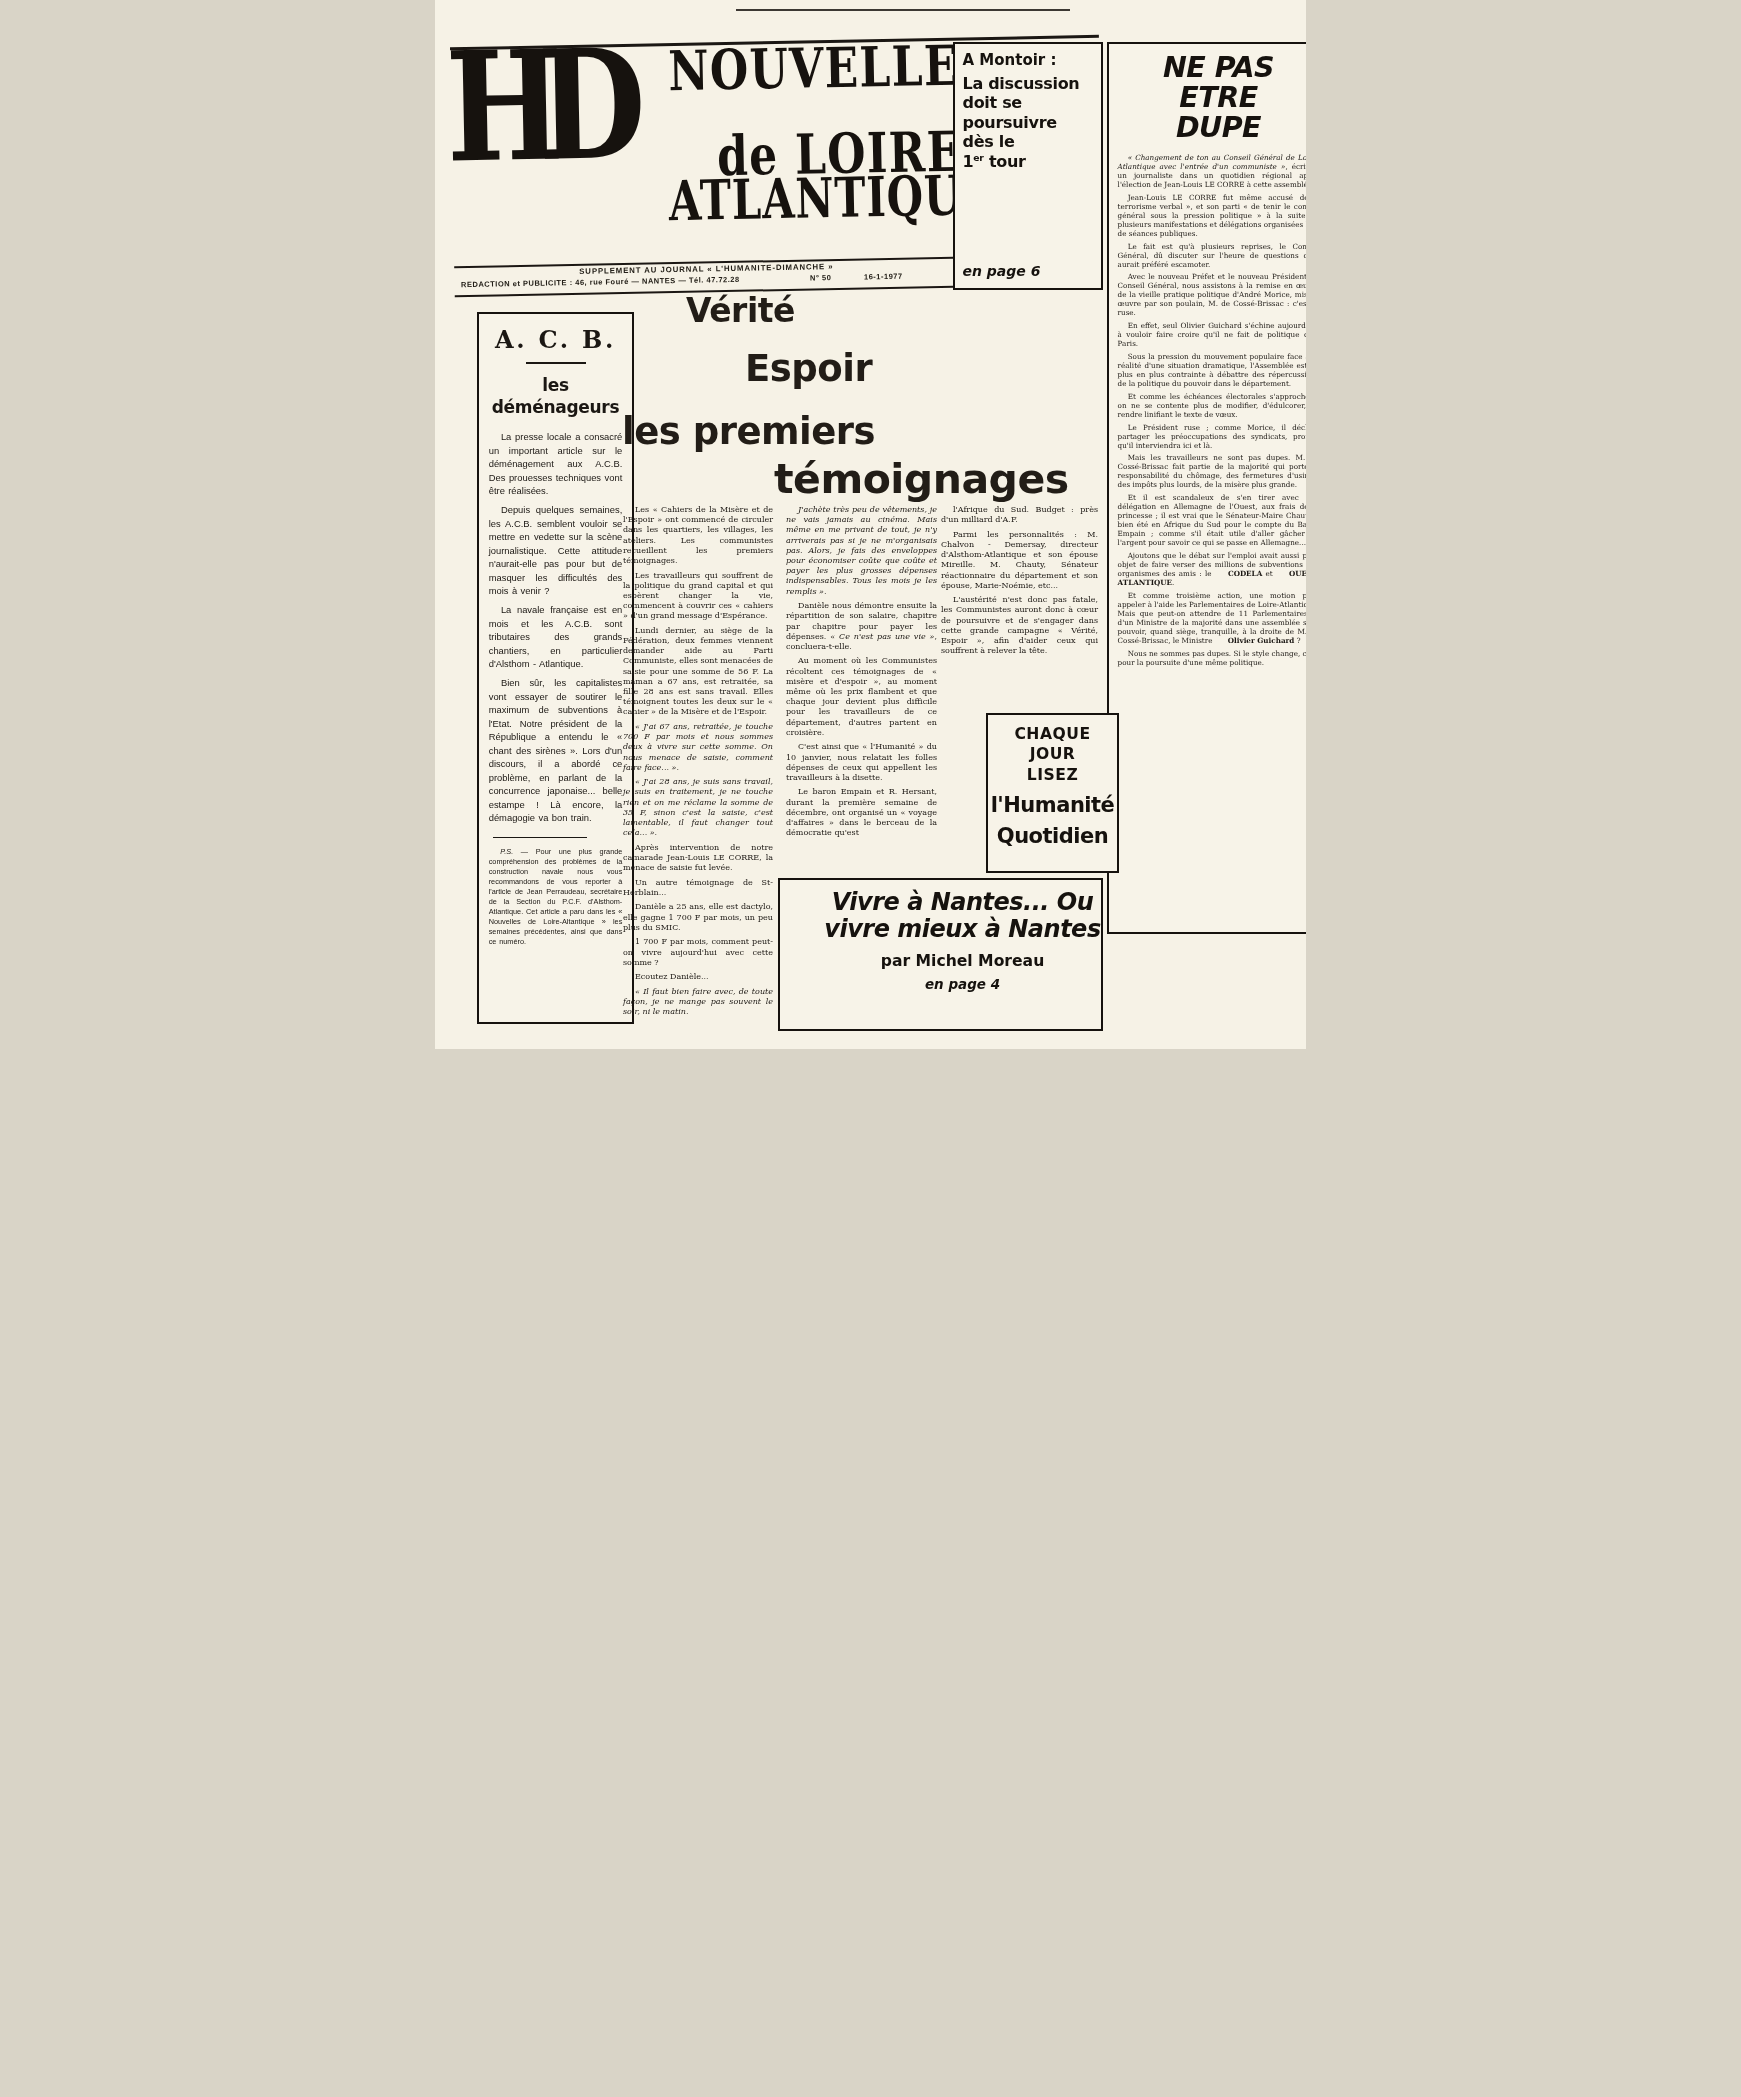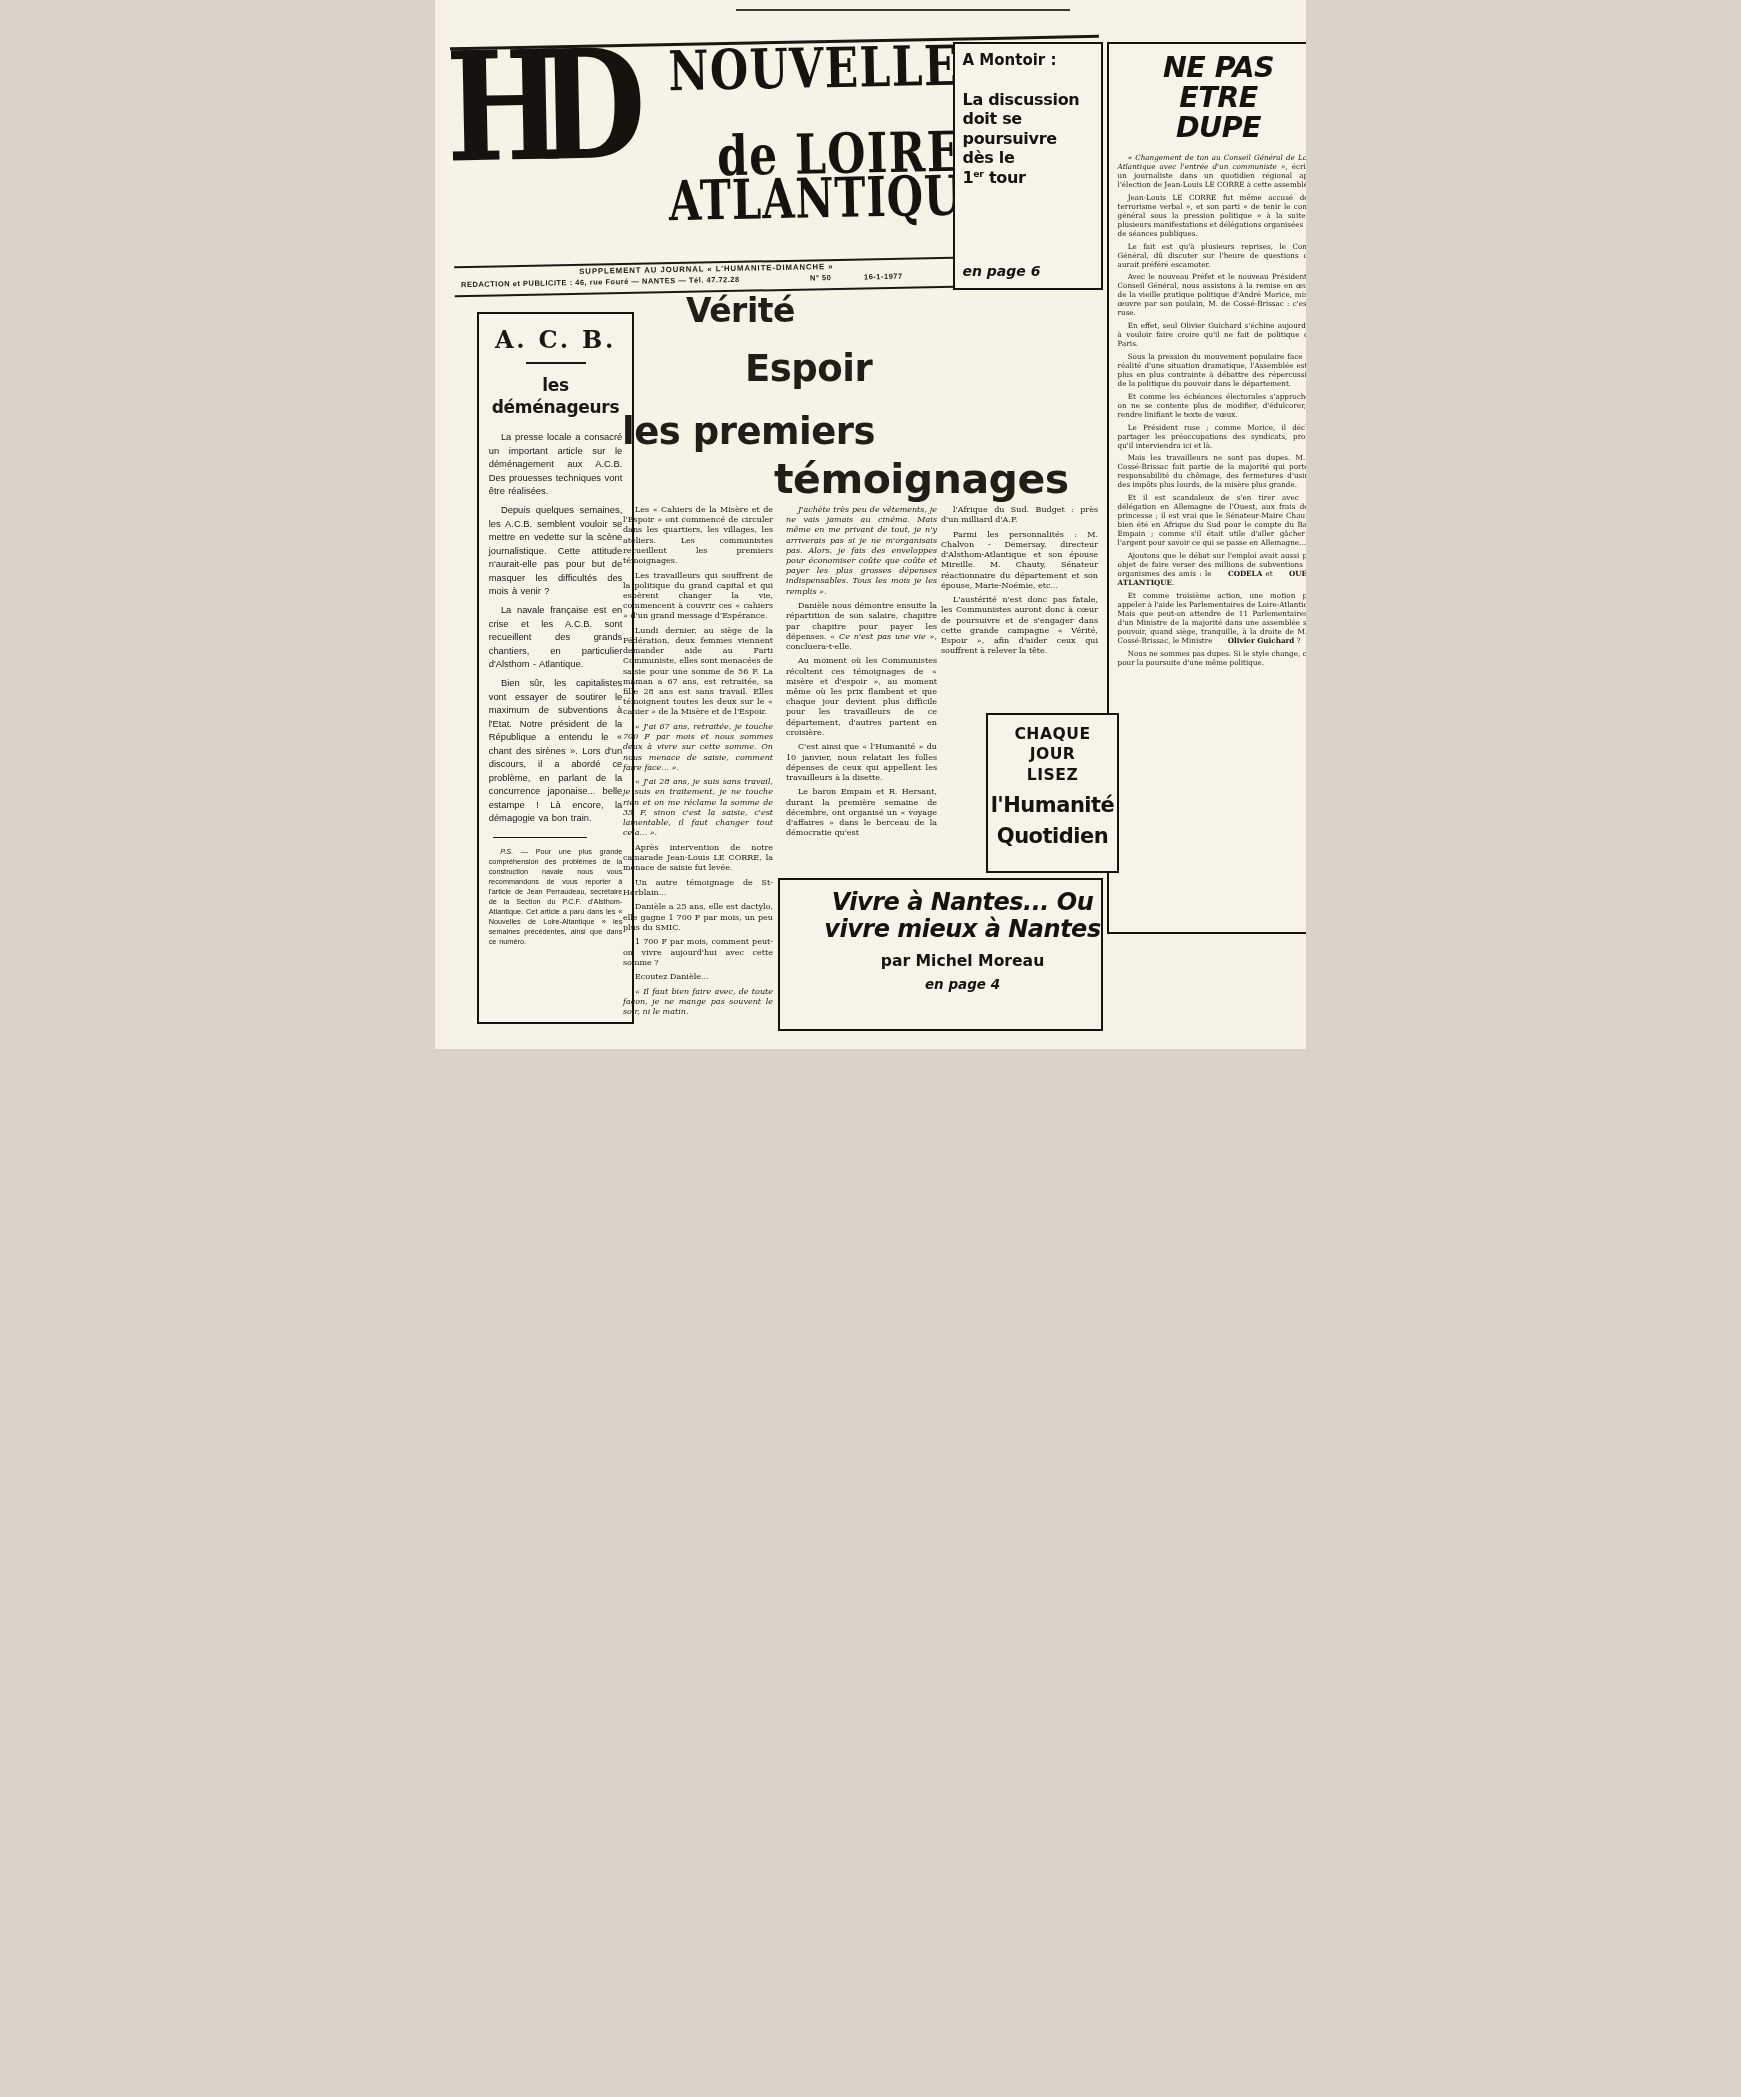--- a/index.html
+++ b/index.html
@@ -27,21 +27,21 @@
   .strip .l1{text-align:center;font-size:7.8px;letter-spacing:0.9px;}
   .strip .l2{position:relative;font-size:7.5px;letter-spacing:0.5px;margin-top:1.6px;}
   .strip .num{position:absolute;left:349px;top:0;}
   .strip .date{position:absolute;left:403px;top:0;}
   .scan-line{position:absolute;left:301px;top:8.6px;width:334px;height:2.2px;opacity:.85;}
   
   .montoir{position:absolute;left:518px;top:42px;width:150px;height:248px;
            border:2.2px solid #16120e;box-sizing:border-box;padding:6.5px 7.5px;
            font-family:"DejaVu Sans",sans-serif;font-weight:bold;color:#16120e;
            background:#f7f3e8;}
-  .montoir .kick{font-size:15px;margin-bottom:21px;}
+  .montoir .kick{font-size:15px;margin-bottom:5px;}
   .montoir .h{font-size:16px;line-height:1.22;letter-spacing:-0.3px;}
   .montoir .right{text-align:left;}
   .montoir sup{font-size:58%;}
   .montoir .pref{position:absolute;left:7.5px;bottom:8.6px;font-size:14px;font-style:italic;}
   
   .dupe{position:absolute;left:672px;top:42px;width:223px;height:892px;
         border:2.2px solid #16120e;box-sizing:border-box;padding:6.5px 8.6px 5.4px;
         background:#f7f3e8;}
   .dupe .title{font-family:"DejaVu Sans",sans-serif;font-weight:bold;font-style:italic;
                font-size:28.5px;line-height:1.06;text-align:center;letter-spacing:-0.5px;
@@ -154,21 +154,21 @@
 
   <div class="acb">
     <div class="t">A. C. B.</div>
     <div class="rule ink"></div>
     <div class="sub">
       <div>les</div>
       <div>déménageurs</div>
     </div>
     <p>La presse locale a consacré un important article sur le déménagement aux A.C.B. Des prouesses techniques vont être réalisées.</p>
     <p>Depuis quelques semaines, les A.C.B. semblent vouloir se mettre en vedette sur la scène journalistique. Cette attitude n'aurait-elle pas pour but de masquer les difficultés des mois à venir ?</p>
-    <p>La navale française est en crise et les A.C.B. sont recueillent des grands chantiers, en particulier d'Alsthom - Atlantique.</p>
+    <p>La navale française est en mois et les A.C.B. sont tributaires des grands chantiers, en particulier d'Alsthom - Atlantique.</p>
     <p>Bien sûr, les capitalistes vont essayer de soutirer le maximum de subventions à l'Etat. Notre président de la République a entendu le « chant des sirènes ». Lors d'un discours, il a abordé ce problème, en parlant de la concurrence japonaise... belle estampe ! Là encore, la démagogie va bon train.</p>
     <div class="thin-rule ink"></div>
     <p class="ps"><span class="sg-i">P.S.</span><span> — Pour une plus grande compréhension des problèmes de la construction navale nous vous recommandons de vous reporter à l'article de Jean Perraudeau, secrétaire de la Section du P.C.F. d'Alsthom-Atlantique. Cet article a paru dans les « Nouvelles de Loire-Altantique » les semaines précédentes, ainsi que dans ce numéro.</span></p>
   </div>
 
   <div class="hl hl1">Vérité</div>
   <div class="hl hl2">Espoir</div>
   <div class="hl hl3">les premiers</div>
   <div class="hl hl4">témoignages</div>
 

